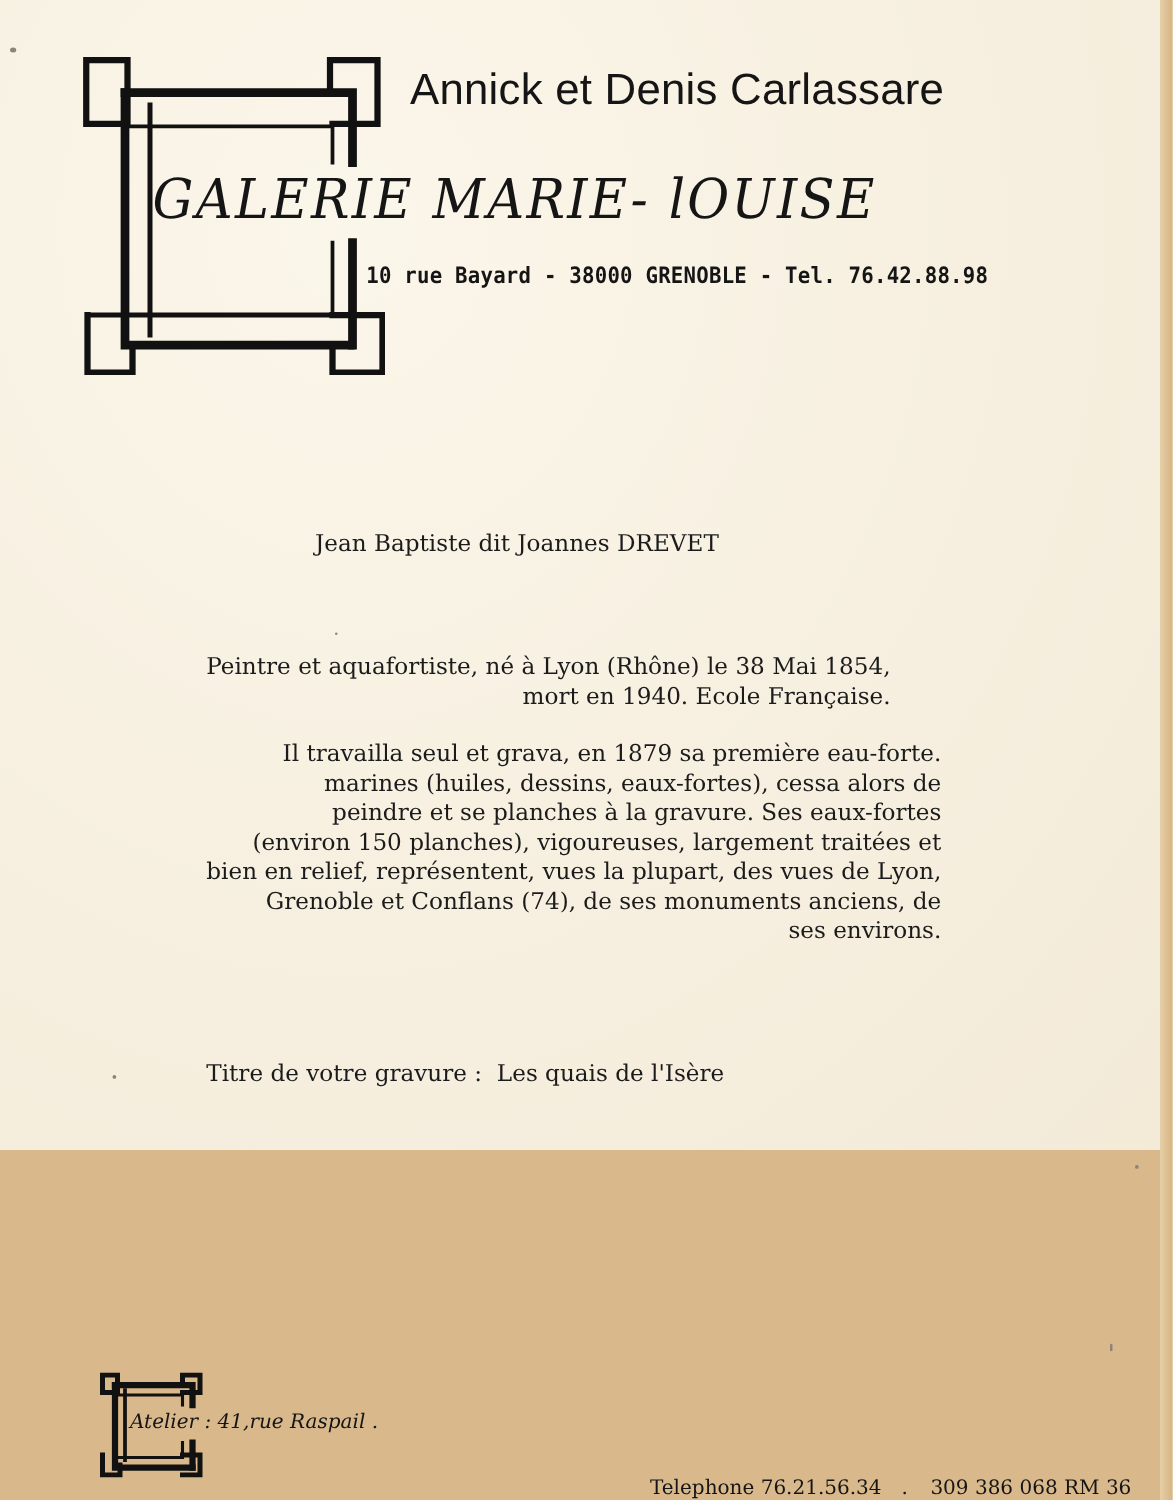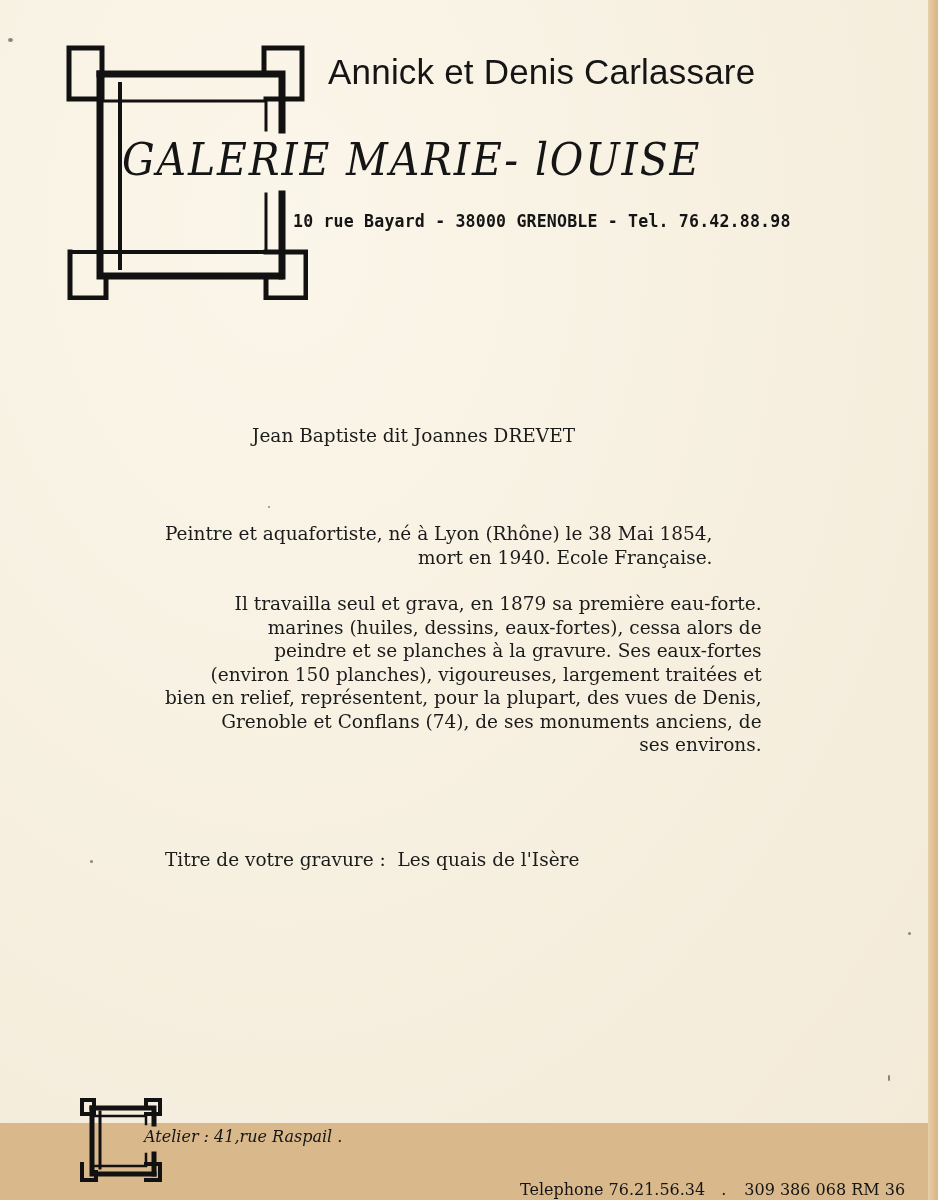--- a/index.html
+++ b/index.html
@@ -3,21 +3,21 @@
   <meta charset="utf-8">
   <style>
     html, body { margin: 0; padding: 0; }
     body {
       width: 938px; height: 1200px; overflow: hidden;
       background: #d9b98c;
       position: relative;
     }
     .paper {
       position: absolute; left: 0; top: 0;
-      width: 928px; height: 1123px;
+      width: 928px; height: 920px;
       background: #f8f1e2;
       background-image: radial-gradient(ellipse at 30% 20%, #fbf6ea 0%, #f6efdf 60%, #f3ead8 100%);
     }
     .edge {
       position: absolute; left: 928px; top: 0; width: 10px; height: 1200px;
       background: linear-gradient(90deg, #e6cfa7, #d7b484);
     }
     .logo { position: absolute; left: 66px; top: 44px; width: 242px; height: 256px; }
     .hdr-names {
       position: absolute; left: 328px; top: 52px;
@@ -44,21 +44,20 @@
     .para { left: 165px; line-height: 23.5px; }
     .p1 { top: 522px; }
     .p2 { top: 592px; }
     .p3 { top: 848px; }
     .para div { white-space: nowrap; }
     .footer-logo { position: absolute; left: 80px; top: 1098px; width: 84px; height: 84px; }
     .footer-atelier {
       position: absolute; left: 104px; top: 1127px;
       font-family: "DejaVu Serif", serif; font-style: italic; font-size: 16px; color: #151515;
       white-space: nowrap;
-      margin-left: 40px;
     }
     .footer-tel {
       position: absolute; left: 520px; top: 1180px;
       font-family: "DejaVu Serif", serif; font-size: 16px; color: #151515;
       white-space: nowrap;
     }
     .footer-tel .sep { margin: 0 18px 0 16px; }
     .speck { position: absolute; background: #8c8478; border-radius: 50%; }
   </style>
 </head>
@@ -98,21 +97,21 @@
   <div class="body-text para p1">
     <div>Peintre et aquafortiste, né à Lyon (Rhône) le 38 Mai 1854,</div>
     <div>mort en 1940. Ecole Française.</div>
   </div>
 
   <div class="body-text para p2">
     <div>Il travailla seul et grava, en 1879 sa première eau-forte.</div>
     <div>marines (huiles, dessins, eaux-fortes), cessa alors de</div>
     <div>peindre et se planches à la gravure. Ses eaux-fortes</div>
     <div>(environ 150 planches), vigoureuses, largement traitées et</div>
-    <div>bien en relief, représentent, pour la plupart, des vues de Denis,</div>
+    <div>bien en relief, représentent, vues la plupart, des vues de Lyon,</div>
     <div>Grenoble et Conflans (74), de ses monuments anciens, de</div>
     <div>ses environs.</div>
   </div>
 
   <div class="body-text para p3">
     <span>Titre de votre gravure :</span>&nbsp;
     <span>Les quais de l'Isère</span>
   </div>
 
   <svg class="footer-logo" viewBox="0 0 84 84">

